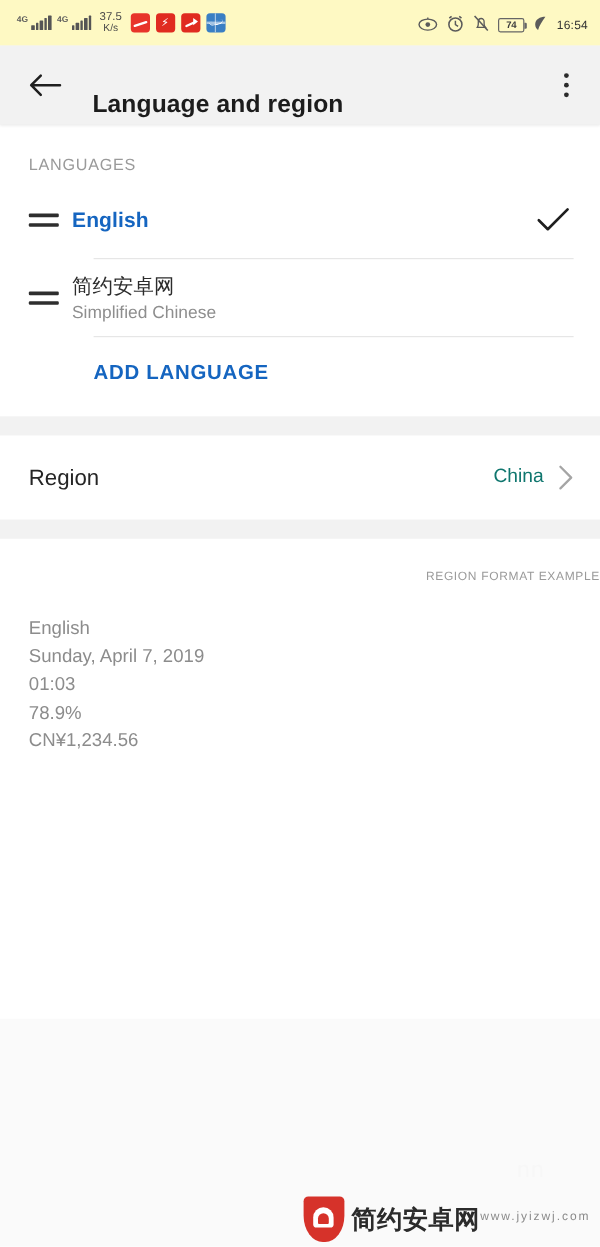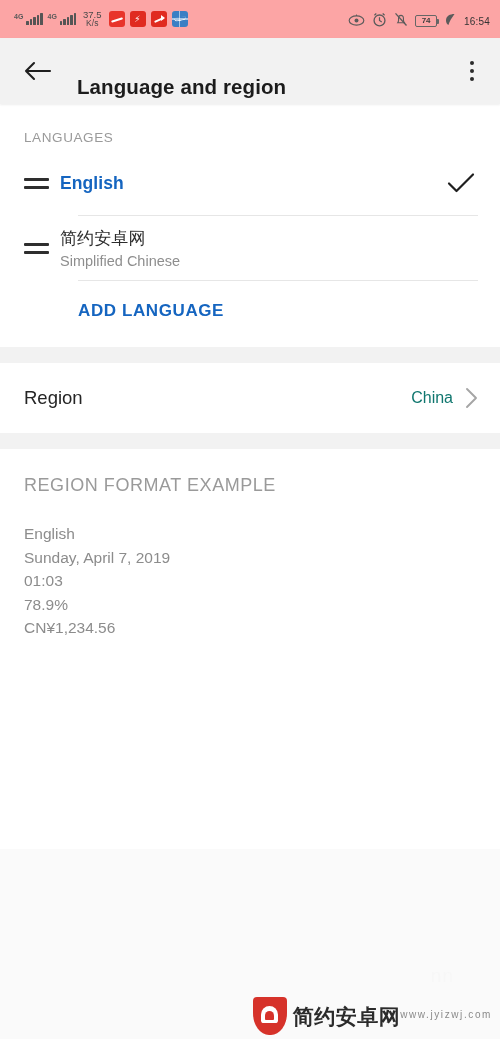--- a/index.html
+++ b/index.html
@@ -6,21 +6,21 @@
   html, body {
     width:500px; height:1039px;
     font-family:"Liberation Sans","DejaVu Sans",sans-serif;
     background:#ffffff;
     overflow:hidden;
   }
   .phone { position:relative; width:500px; height:1039px; background:#fafafa; }
 
   
   .statusbar {
-    height:38px; background:#fca5a5;
+    height:38px; background:#fef9c3;
     display:flex; align-items:center; justify-content:space-between;
     padding:0 10px 0 14px;
   }
   .sb-left { display:flex; align-items:center; gap:5px; }
   .sb-right { display:flex; align-items:flex-end; gap:7px; }
 
   .signal { display:flex; align-items:flex-end; gap:1px; position:relative; padding-left:12px; }
   .signal .g-label {
     position:absolute; left:0; top:0px;
     font-size:7px; color:#5a5a5a; font-weight:700; line-height:7px;
@@ -127,22 +127,23 @@
 
   .region-row {
     display:flex; align-items:center; height:70px; padding:0 22px 0 24px; cursor:pointer;
   }
   .region-label { font-size:18.5px; color:#252525; }
   .region-value { margin-left:auto; font-size:16px; color:#0f766e; }
   .chev { margin-left:12px; color:#a5a5a5; display:flex; align-items:center; }
 
   .fmt-block { padding:26px 0 0 24px; }
   .fmt-head {
-    font-size:18px; color:#9a9a9a; letter-spacing:.55px; font-weight:400;
+    font-size:10px; color:#9a9a9a; letter-spacing:.55px; font-weight:400;
     padding-bottom:26px;
+    text-align:right;
   }
   .fmt-line { font-size:15.5px; color:#8c8c8c; line-height:23.5px; }
 
   
   .wm-ghost {
     position:absolute; right:46px; bottom:52px;
     font-size:19px; color:#f7f7f7; letter-spacing:1px; user-select:none;
   }
   .watermark {
     position:absolute; right:8px; bottom:4px;

